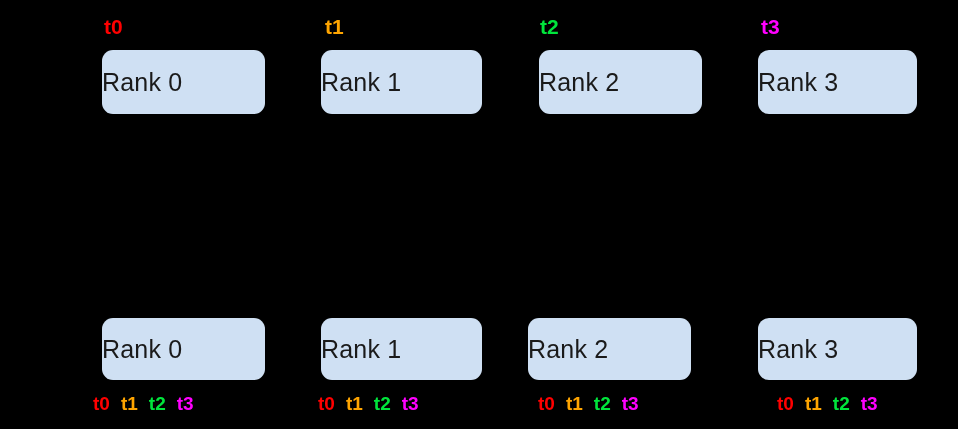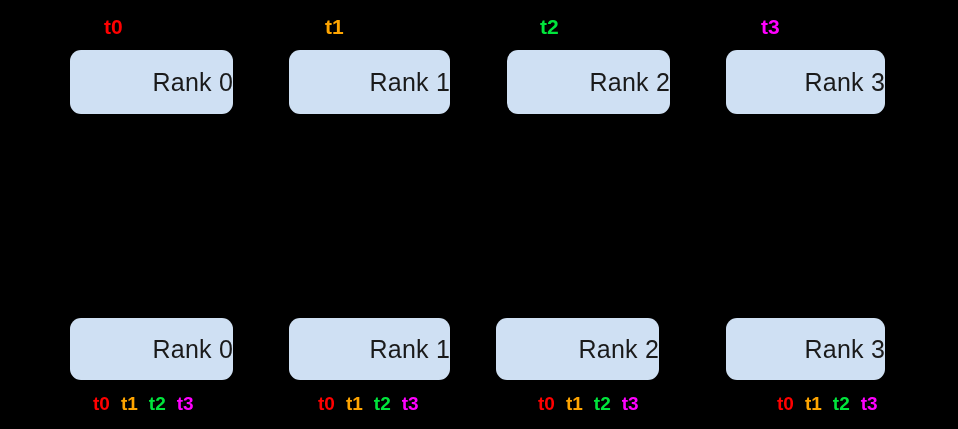--- a/index.html
+++ b/index.html
@@ -22,26 +22,27 @@
     height: 429px;
     background: #000000;
     padding-left: 26px;
   }
   .rank-box {
     position: absolute;
     background: #cfe0f3;
     border-radius: 11px;
     display: flex;
     align-items: center;
-    justify-content: flex-end;
+    justify-content: flex-start;
     box-sizing: border-box;
     color: #1a1a1a;
     font-size: 25px;
     font-family: "Liberation Sans", sans-serif;
     letter-spacing: 0.2px;
+    margin-left: 32px;
   }
   .rank-label {
     display: block;
     line-height: 1;
     color: #1a1a1a;
     font-size: 25px;
   }
   .tick-label {
     position: absolute;
     font-size: 21px;

